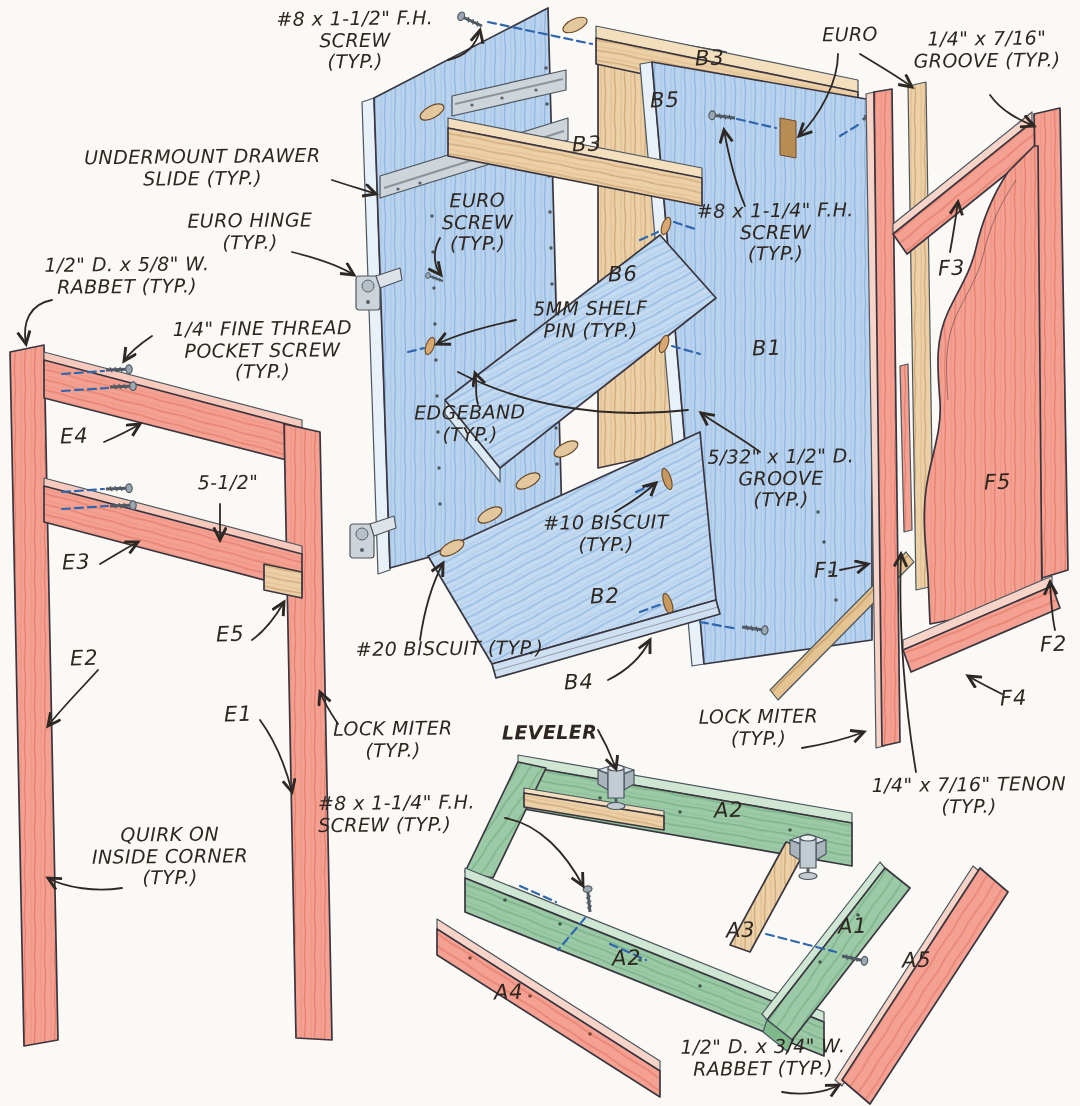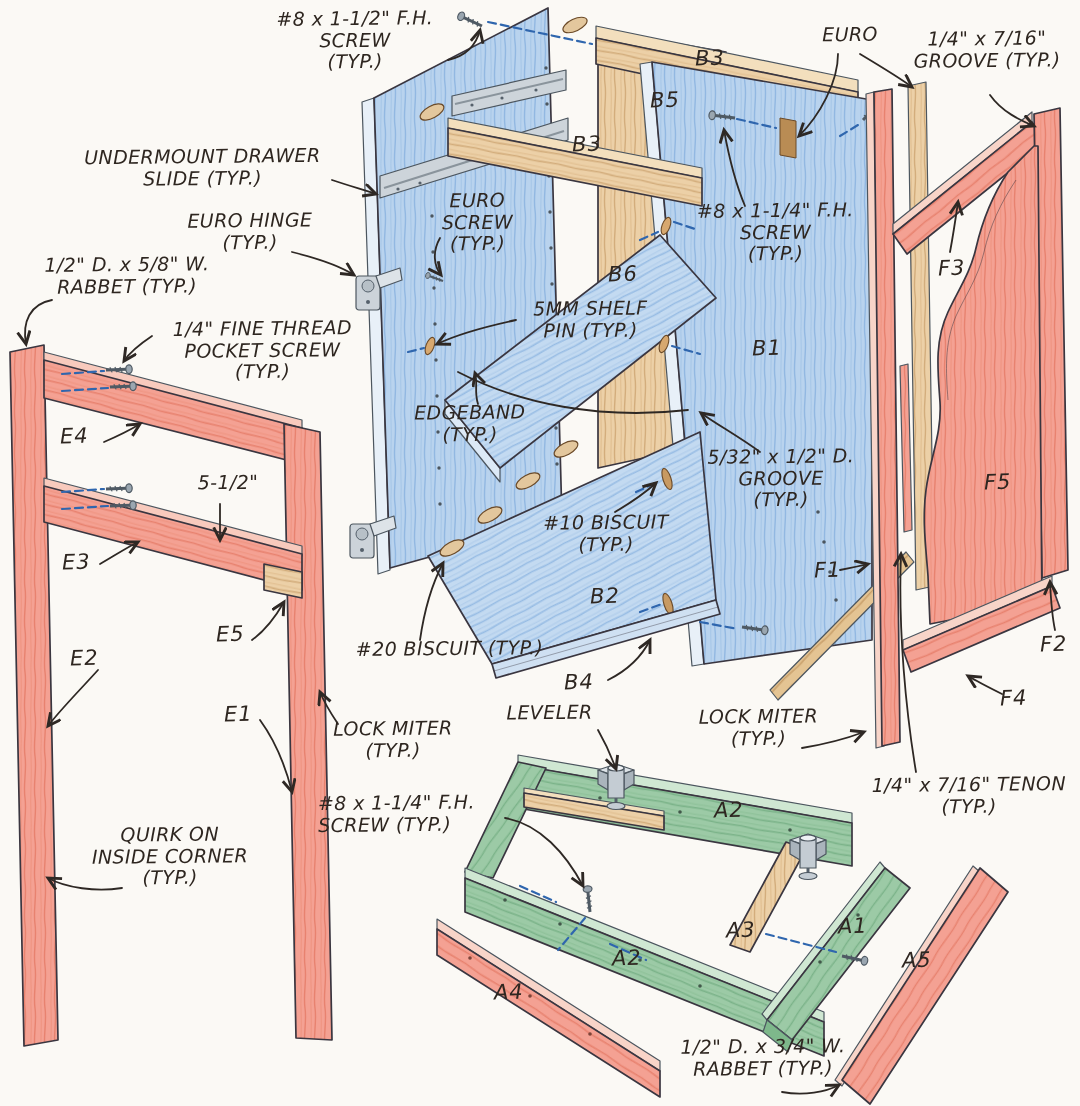--- a/index.html
+++ b/index.html
@@ -355,21 +355,21 @@
 (TYP.)</div>
 <div class="ann" style="left:706px; top:446px; width:150px;">5/32" x 1/2" D.
 GROOVE
 (TYP.)</div>
 <div class="ann" style="left:526px; top:512px; width:160px;">#10 BISCUIT
 (TYP.)</div>
 <div class="ann" style="left:188px; top:472px; width:80px;">5-1/2"</div>
 <div class="ann" style="left:322px; top:638px; width:255px;">#20 BISCUIT (TYP.)</div>
 <div class="ann" style="left:318px; top:718px; width:150px;">LOCK MITER
 (TYP.)</div>
-<div class="ann" style="left:492px; top:702px; width:115px;">LEVELER</div>
+<div class="ann" style="left:492px; top:722px; width:115px;font-weight:bold;">LEVELER</div>
 <div class="ann" style="left:60px;  top:824px; width:220px;">QUIRK ON
 INSIDE CORNER
 (TYP.)</div>
 <div class="ann la" style="left:318px; top:792px; width:205px;">#8 x 1-1/4" F.H.
 SCREW (TYP.)</div>
 <div class="ann" style="left:676px; top:706px; width:165px;">LOCK MITER
 (TYP.)</div>
 <div class="ann" style="left:858px; top:774px; width:222px;">1/4" x 7/16" TENON
 (TYP.)</div>
 <div class="ann" style="left:658px; top:1036px; width:210px;">1/2" D. x 3/4" W.

